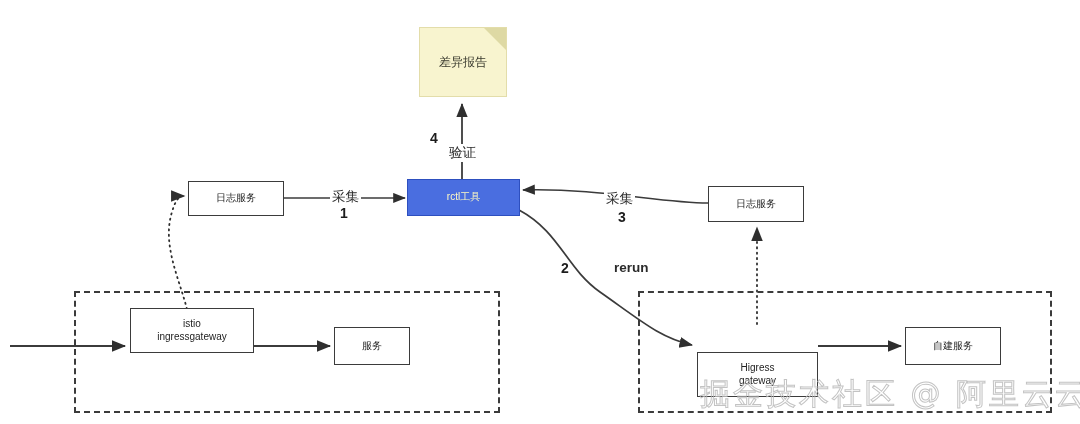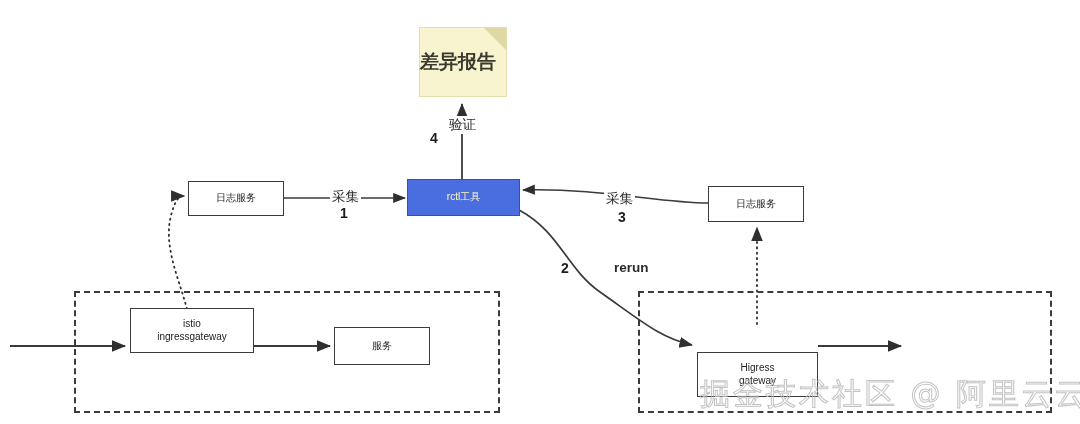--- a/index.html
+++ b/index.html
@@ -42,24 +42,23 @@
     border: 1.6px solid #2d4fbf;
     color: #fef9c3;
   }
   .note {
     position: absolute;
     box-sizing: border-box;
     background: #f8f4cf;
     border: 1px solid #e3ddaa;
     display: flex;
     align-items: center;
-    justify-content: flex-start;
+    justify-content: center;
     color: #3a3a2e;
-    font-size: 19px;
-    font-weight: bold;
+    font-size: 12px;
   }
   .note .fold {
     position: absolute;
     right: 0;
     top: 0;
     width: 0;
     height: 0;
     border-left: 22px solid transparent;
     border-top: 22px solid #ded9a4;
   }
@@ -168,37 +167,40 @@
 
   <div class="node" style="left:708px; top:186px; width:96px; height:36px;">
     <span>日志服务</span>
   </div>
 
   <div class="node" style="left:130px; top:308px; width:124px; height:45px;">
     <span>istio
 ingressgateway</span>
   </div>
 
-  <div class="node" style="left:334px; top:327px; width:96px; height:38px;">
+  <div class="node" style="left:334px; top:327px; width:76px; height:38px;">
     <span>服务</span>
   </div>
 
   <div class="node" style="left:697px; top:324px; width:121px; height:45px;margin-top:28px;">
     <span>Higress
 gateway</span>
   </div>
 
+  <div class="node" style="left:905px; top:327px; width:96px; height:38px;">
+    <span>自建服务</span>
+  </div>
 
   <div class="edge-label" style="left:330px; top:188px;">采集</div>
   <div class="edge-num" style="left:340px; top:205px;">1</div>
 
   <div class="edge-num" style="left:561px; top:260px;">2</div>
   <div class="edge-label" style="left:612px; top:260px;font-weight:bold;">rerun</div>
 
   <div class="edge-label" style="left:604px; top:190px;">采集</div>
   <div class="edge-num" style="left:618px; top:209px;">3</div>
 
   <div class="edge-num" style="left:430px; top:130px;">4</div>
-  <div class="edge-label" style="left:447px; top:116px;">验证</div>
+  <div class="edge-label" style="left:447px; top:144px;">验证</div>
 
   <div class="watermark">掘金技术社区 @ 阿里云云原生</div>
 
 </div>
 
 </body></html>

